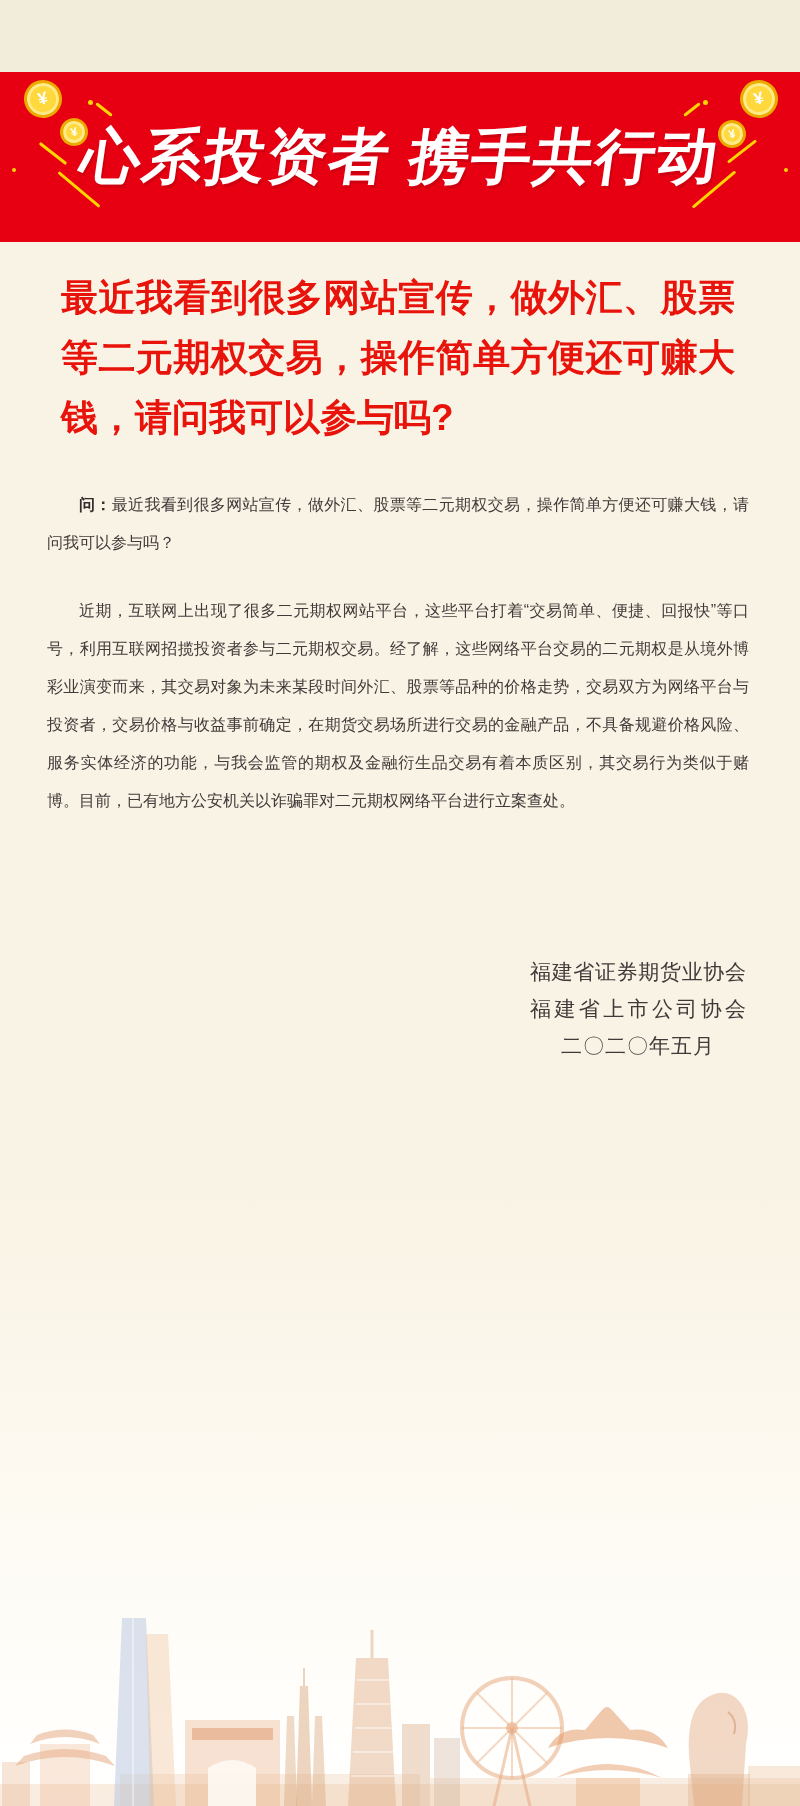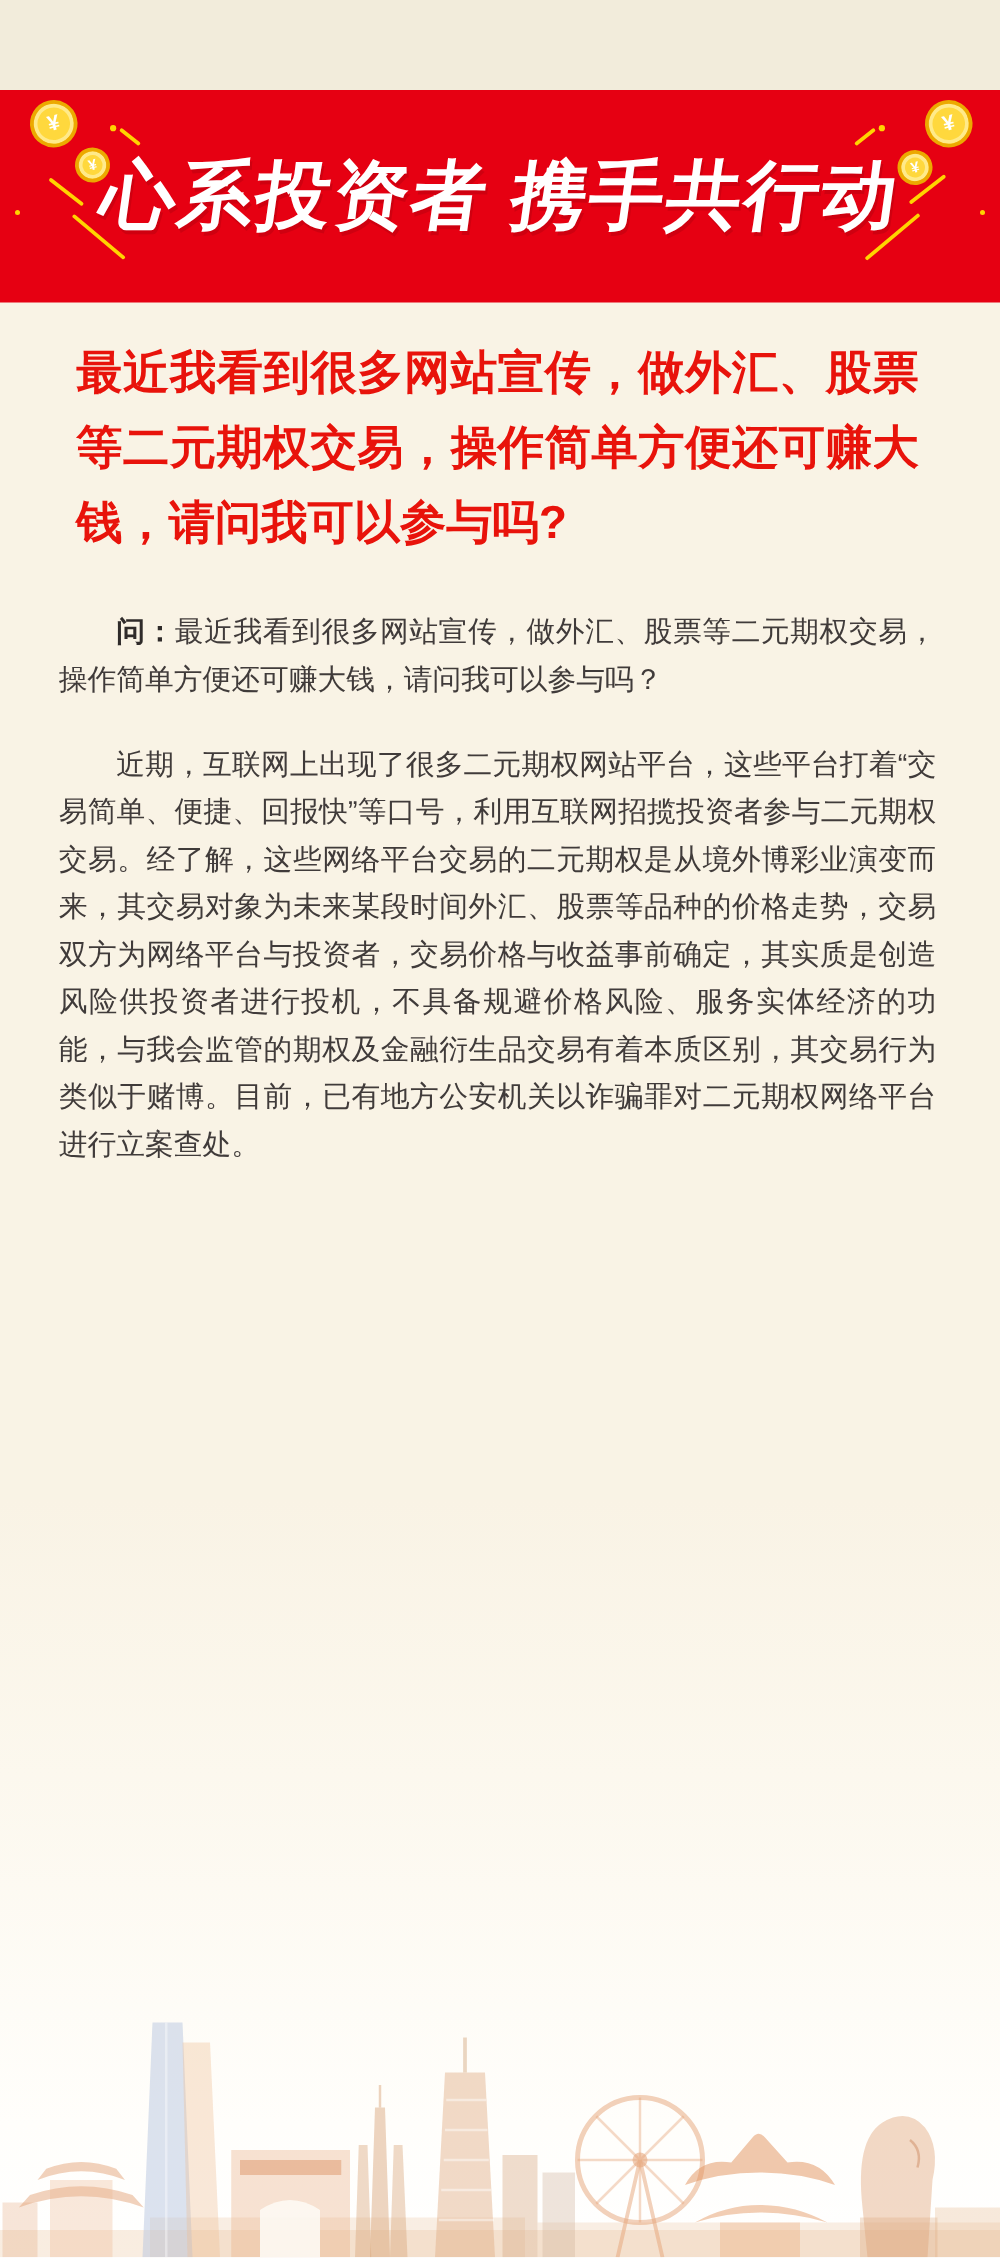--- a/index.html
+++ b/index.html
@@ -52,21 +52,21 @@
   .d3{left:12px;top:96px;width:4px;height:4px;} .d4{right:12px;top:96px;width:4px;height:4px;}
   
   .content{padding:26px 51px 0 47px;}
   .headline{
     margin:0 0 38px 0;padding:0 14px;
     font-size:37px;line-height:60px;font-weight:bold;
     color:#e8130b;text-align:justify;
   }
   .content p{
     margin:5px 0 30px 0;
-    font-size:23px;line-height:38px;color:#403b3a;
+    font-size:16px;line-height:38px;color:#403b3a;
     text-indent:2em;text-align:justify;
   }
   .lead{font-weight:bold;color:#2f2b2a;}
   
   .signature{
     margin:133px 54px 0 auto;width:216px;
     font-size:21px;line-height:37px;color:#3f3a39;
   }
   .sig-line{text-align:justify;text-align-last:justify;}
   .sig-date{text-align:center;letter-spacing:1px;}
@@ -97,24 +97,29 @@
     <span class="dot d4"></span>
     <h1 class="banner-title" style="margin:0;">心系投资者 携手共行动</h1>
   </header>
 
   <main class="content">
     <h2 class="headline">最近我看到很多网站宣传，做外汇、股票等二元期权交易，操作简单方便还可赚大钱，请问我可以参与吗?</h2>
 
     <p><span class="lead">问：</span><span>最近我看到很多网站宣传，做外汇、股票等二元期权交易，操作简单方便还可赚大钱，请问我可以参与吗？</span></p>
 
 
-    <p>近期，互联网上出现了很多二元期权网站平台，这些平台打着“交易简单、便捷、回报快”等口号，利用互联网招揽投资者参与二元期权交易。经了解，这些网络平台交易的二元期权是从境外博彩业演变而来，其交易对象为未来某段时间外汇、股票等品种的价格走势，交易双方为网络平台与投资者，交易价格与收益事前确定，其实质是创造风险供投资者进行投机，不具备规避价格风险、服务实体经济的功能，与我会监管的期权及金融衍生品交易有着本质区别，其交易行为类似于赌博。目前，已有地方公安机关以诈骗罪对二元期权网络平台进行立案查处。</p>
+    <p>近期，互联网上出现了很多二元期权网站平台，这些平台打着“交易简单、便捷、回报快”等口号，利用互联网招揽投资者参与二元期权交易。经了解，这些网络平台交易的二元期权是从境外博彩业演变而来，其交易对象为未来某段时间外汇、股票等品种的价格走势，交易双方为网络平台与投资者，交易价格与收益事前确定，在期货交易场所进行交易的金融产品，不具备规避价格风险、服务实体经济的功能，与我会监管的期权及金融衍生品交易有着本质区别，其交易行为类似于赌博。目前，已有地方公安机关以诈骗罪对二元期权网络平台进行立案查处。</p>
 
   </main>
 
+  <footer class="signature">
+    <div class="sig-line">福建省证券期货业协会</div>
+    <div class="sig-line">福建省上市公司协会</div>
+    <div class="sig-date">二〇二〇年五月</div>
+  </footer>
 
   <svg class="skyline" viewBox="0 0 800 190" width="800" height="190" xmlns="http://www.w3.org/2000/svg">
 
     <g>
       <rect x="0" y="168" width="800" height="22" fill="#ecc39c" opacity="0.30"></rect>
       <rect x="120" y="158" width="300" height="32" fill="#e9bd95" opacity="0.25"></rect>
       <rect x="430" y="162" width="370" height="28" fill="#e9bd95" opacity="0.25"></rect>
       <rect x="748" y="150" width="52" height="40" fill="#e5b58c" opacity="0.30"></rect>
     </g>
 

